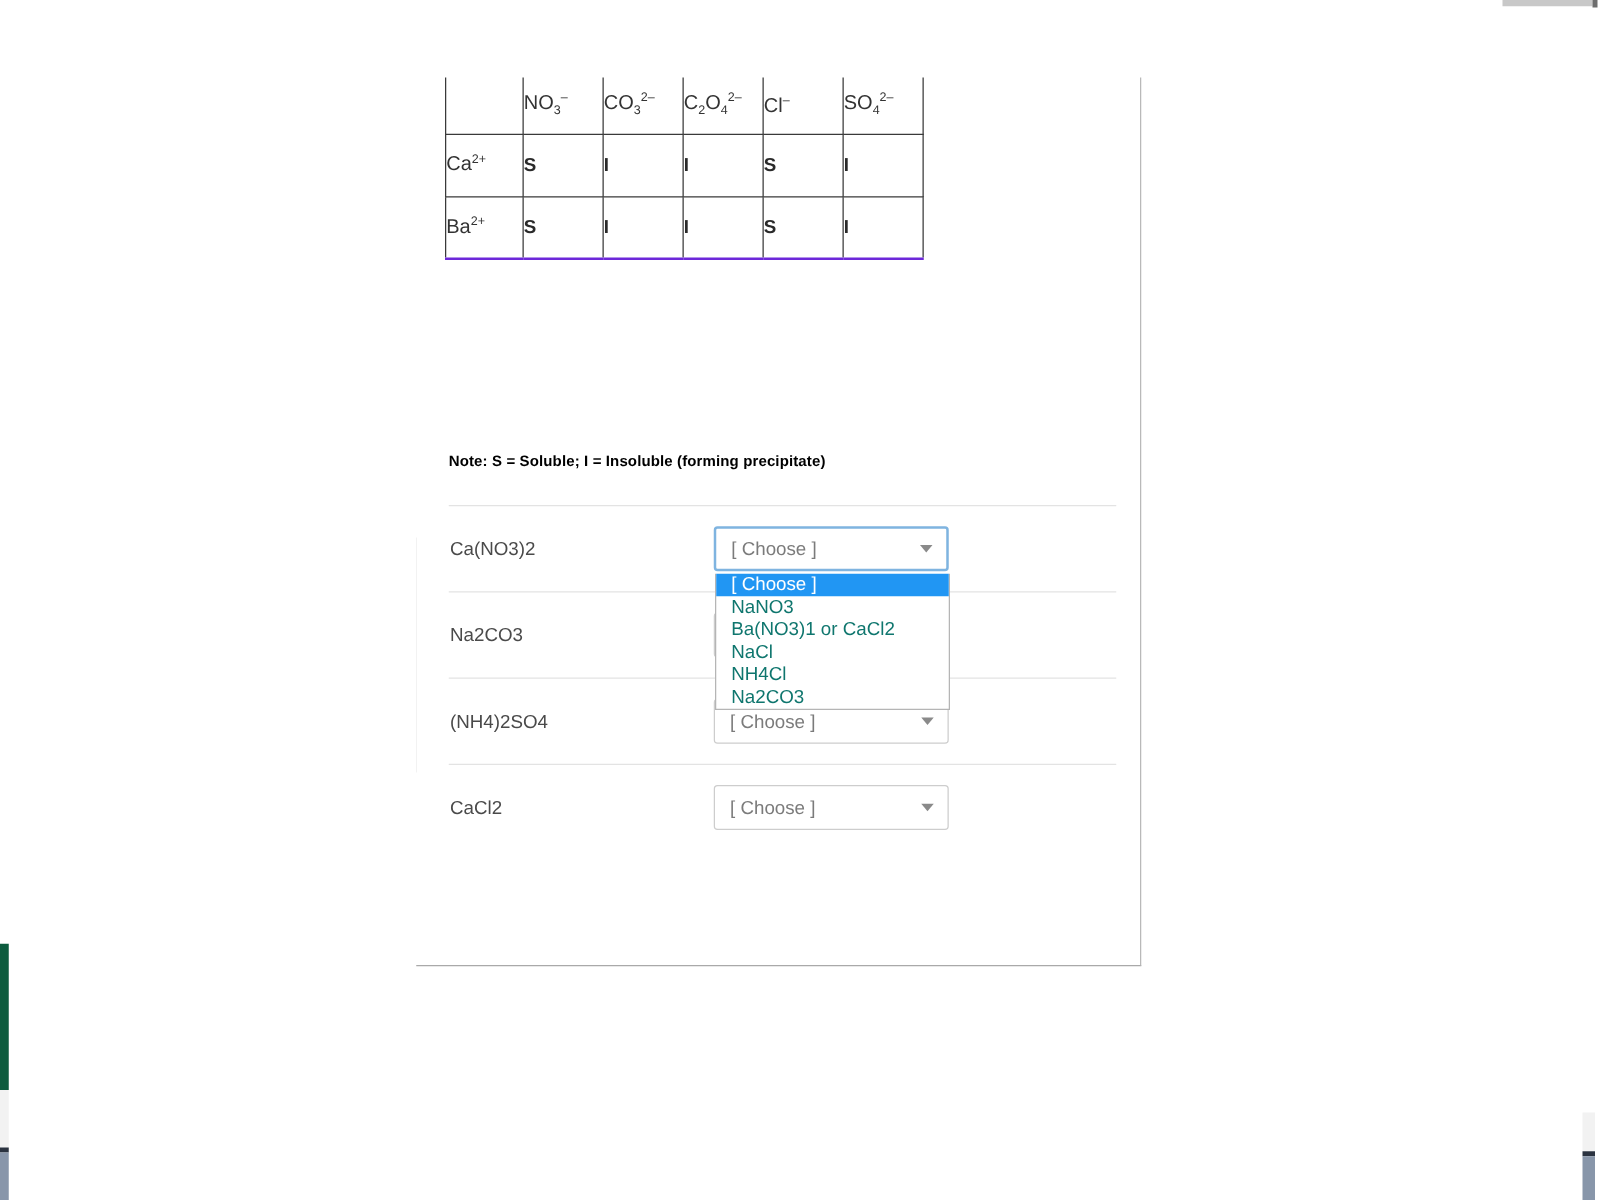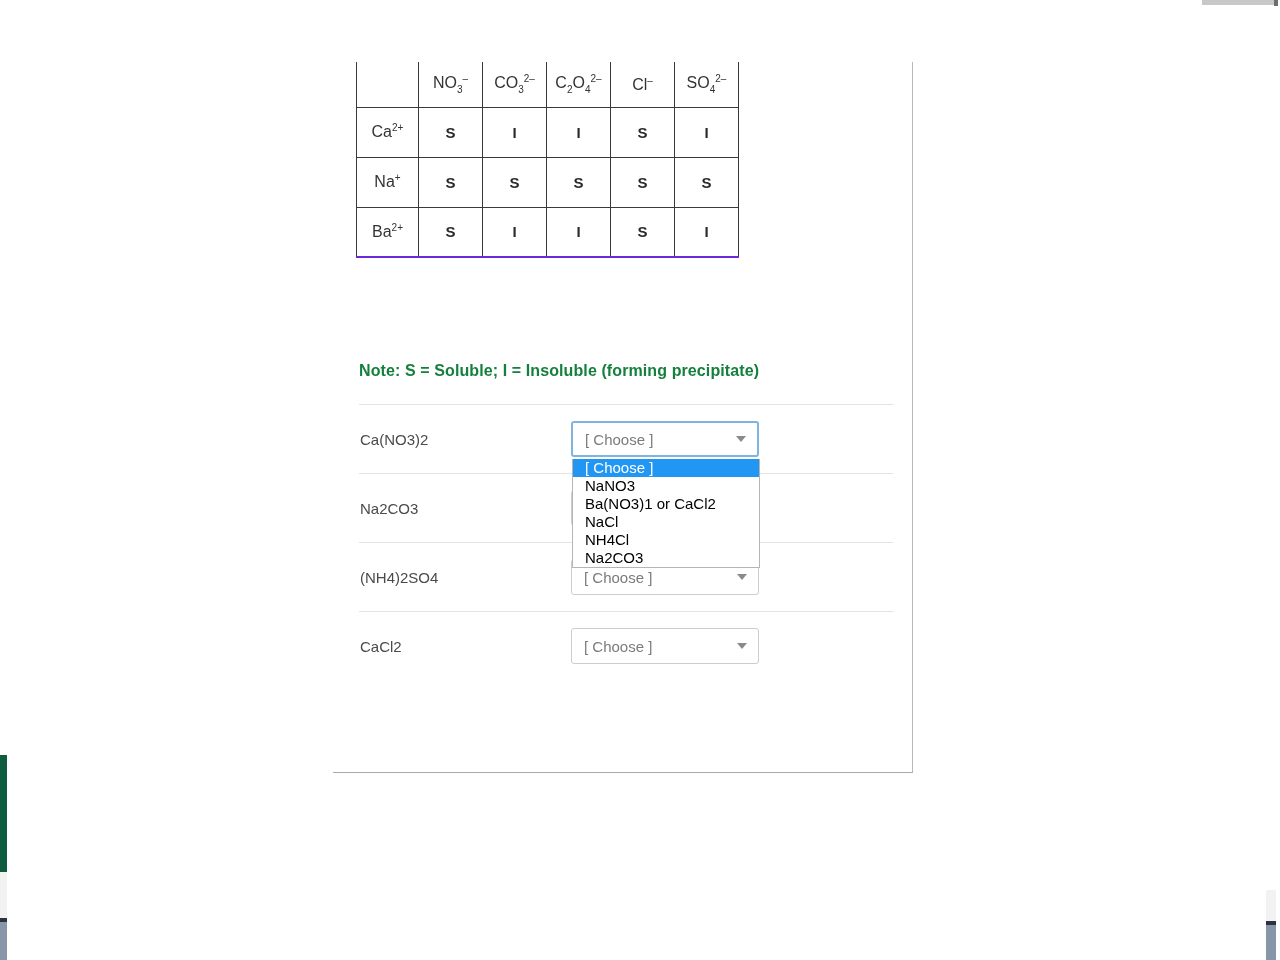--- a/index.html
+++ b/index.html
@@ -85,21 +85,21 @@
     left: 356px; top: 62px;
     border-collapse: collapse;
     font-family: "Liberation Sans", sans-serif;
     color: #333333;
   }
   #solubility-table td, #solubility-table th {
     border: 1px solid #3a3a3a;
     border-top: none;
     width: 64px;
     height: 50px;
-    text-align: center;
+    text-align: left;
     vertical-align: middle;
     font-weight: normal;
     font-size: 16px;
     padding: 0;
   }
   #solubility-table .corner-cell {
     width: 62px;
     border-left: 1px solid #3a3a3a;
   }
   #solubility-table thead td {
@@ -120,23 +120,23 @@
     color: #2a2a2a;
   }
   #solubility-table sup, #solubility-table sub {
     font-size: 10px;
   }
 
   
   #note {
     position: absolute;
     left: 359px; top: 362px;
-    font-size: 16px;
+    font-size: 12px;
     font-weight: bold;
-    color: #15803d;
+    color: #000000;
     letter-spacing: 0.1px;
     white-space: nowrap;
   }
 
   
   #rows {
     position: absolute;
     left: 359px; top: 404px;
     width: 534px;
   }
@@ -192,21 +192,21 @@
     border: 1px solid #b5b5b5;
     border-top: none;
     z-index: 50;
     padding: 0;
     margin: 0;
   }
   .dd-option {
     height: 18px;
     line-height: 18px;
     font-size: 15px;
-    color: #000000;
+    color: #0f766e;
     padding-left: 12px;
     white-space: nowrap;
   }
   .dd-option.selected {
     background: #2196f3;
     color: #ffffff;
   }
 </style>
 </head>
 <body>
@@ -243,28 +243,20 @@
     <tbody>
       <tr>
         <td class="row-head">Ca<sup>2+</sup></td>
         <td class="val">S</td>
         <td class="val">I</td>
         <td class="val">I</td>
         <td class="val">S</td>
         <td class="val">I</td>
       </tr>
       <tr>
-        <td class="row-head">Na<sup>+</sup></td>
-        <td class="val">S</td>
-        <td class="val">S</td>
-        <td class="val">S</td>
-        <td class="val">S</td>
-        <td class="val">S</td>
-      </tr>
-      <tr>
         <td class="row-head">Ba<sup>2+</sup></td>
         <td class="val">S</td>
         <td class="val">I</td>
         <td class="val">I</td>
         <td class="val">S</td>
         <td class="val">I</td>
       </tr>
     </tbody>
   </table>
 

